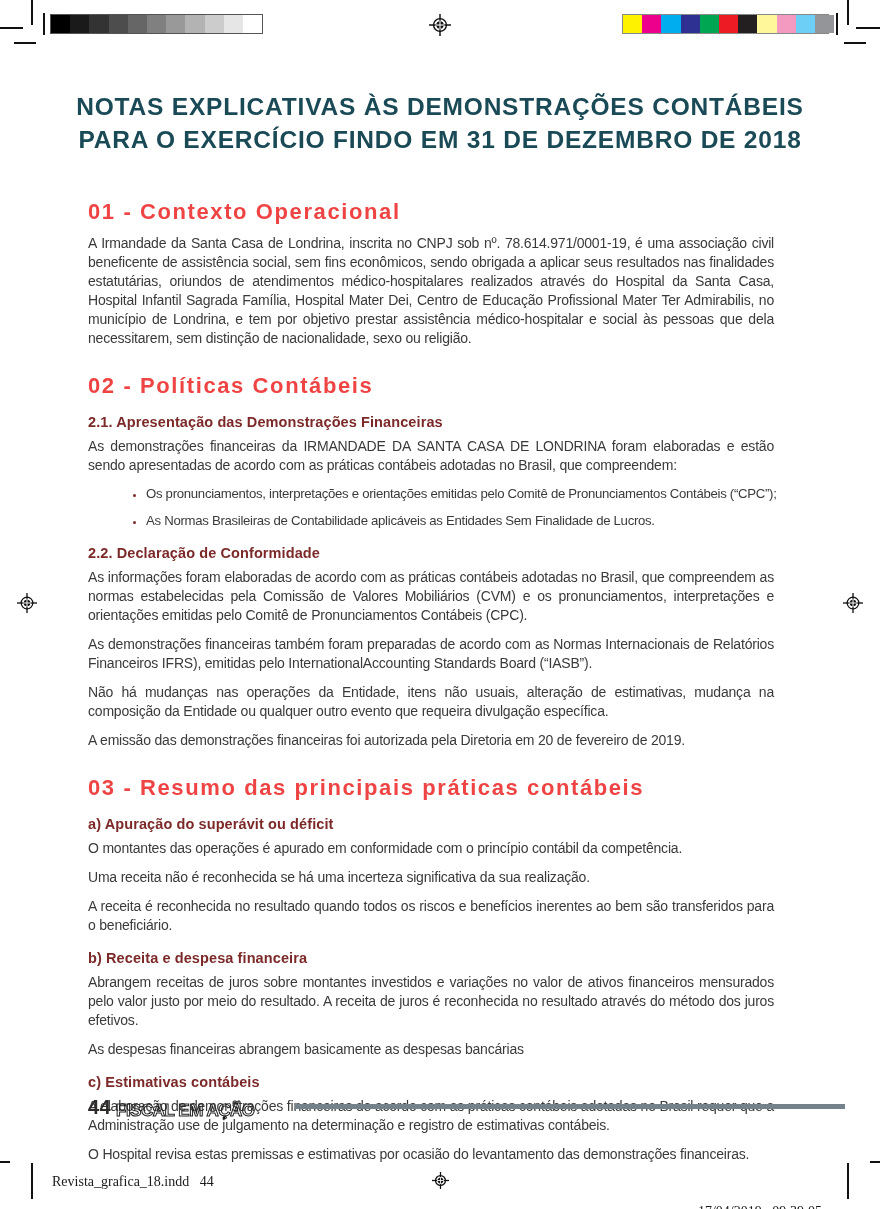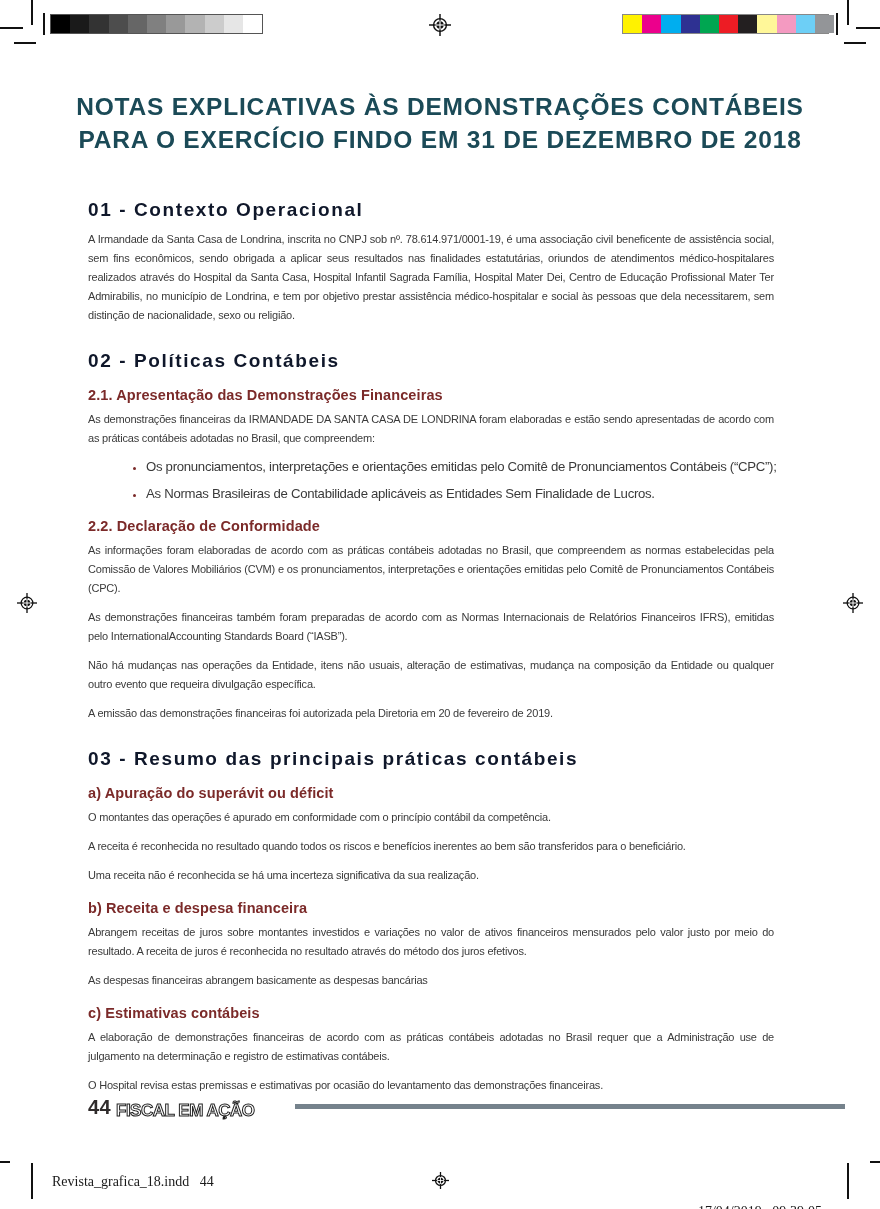--- a/index.html
+++ b/index.html
@@ -27,30 +27,30 @@
     text-align: center; color: #1b4a57;
     font-weight: bold; font-size: 24.5px; line-height: 33px;
     letter-spacing: 0.8px;
   }
 
   
   .content {
     position: absolute; left: 88px; top: 199px; width: 704px;
   }
   h2.sec {
-    color: #0f172a; font-size: 19px; font-weight: bold;
+    color: #ef4444; font-size: 22px; font-weight: bold;
     letter-spacing: 1.6px; margin: 0 0 9px 0;
   }
   h2.sec.gap { margin-top: 25px; }
   h3.sub {
     color: #7b2a29; font-size: 14.5px; font-weight: bold;
     letter-spacing: 0.1px; margin: 15px 0 7px 0;
   }
   p.body {
-    font-size: 11px; line-height: 19px; letter-spacing: -0.2px;
+    font-size: 14px; line-height: 19px; letter-spacing: -0.2px;
     text-align: justify; margin: 0 18px 10px 0; color: #3a3a3a;
   }
   ul.bullets { margin: 4px 0 10px 0; padding-left: 46px; }
   ul.bullets li {
     font-size: 13.2px; line-height: 18px; letter-spacing: -0.3px;
     margin: 0 0 9px 12px; list-style-type: disc;
   }
   ul.bullets li::marker { color: #7b2a29; font-size: 11px; }
 
   
@@ -175,22 +175,22 @@
   <h3 class="sub">2.2. Declaração de Conformidade</h3>
   <p class="body">As informações foram elaboradas de acordo com as práticas contábeis adotadas no Brasil, que compreendem as normas estabelecidas pela Comissão de Valores Mobiliários (CVM) e os pronunciamentos, interpretações e orientações emitidas pelo Comitê de Pronunciamentos Contábeis (CPC).</p>
   <p class="body">As demonstrações financeiras também foram preparadas de acordo com as Normas Internacionais de Relatórios Financeiros IFRS), emitidas pelo InternationalAccounting Standards Board (“IASB”).</p>
   <p class="body">Não há mudanças nas operações da Entidade, itens não usuais, alteração de estimativas, mudança na composição da Entidade ou qualquer outro evento que requeira divulgação específica.</p>
   <p class="body">A emissão das demonstrações financeiras foi autorizada pela Diretoria em 20 de fevereiro de 2019.</p>
 
   <h2 class="sec gap">03 - Resumo das principais práticas contábeis</h2>
 
   <h3 class="sub">a) Apuração do superávit ou déficit</h3>
   <p class="body">O montantes das operações é apurado em conformidade com o princípio contábil da competência.</p>
+  <p class="body">Uma receita não é reconhecida se há uma incerteza significativa da sua realização.</p>
   <p class="body">A receita é reconhecida no resultado quando todos os riscos e benefícios inerentes ao bem são transferidos para o beneficiário.</p>
-  <p class="body">Uma receita não é reconhecida se há uma incerteza significativa da sua realização.</p>
 
   <h3 class="sub">b) Receita e despesa financeira</h3>
   <p class="body">Abrangem receitas de juros sobre montantes investidos e variações no valor de ativos financeiros mensurados pelo valor justo por meio do resultado. A receita de juros é reconhecida no resultado através do método dos juros efetivos.</p>
   <p class="body">As despesas financeiras abrangem basicamente as despesas bancárias</p>
 
   <h3 class="sub">c) Estimativas contábeis</h3>
   <p class="body">A elaboração de demonstrações financeiras de acordo com as práticas contábeis adotadas no Brasil requer que a Administração use de julgamento na determinação e registro de estimativas contábeis.</p>
   <p class="body">O Hospital revisa estas premissas e estimativas por ocasião do levantamento das demonstrações financeiras.</p>
 
 </div>

